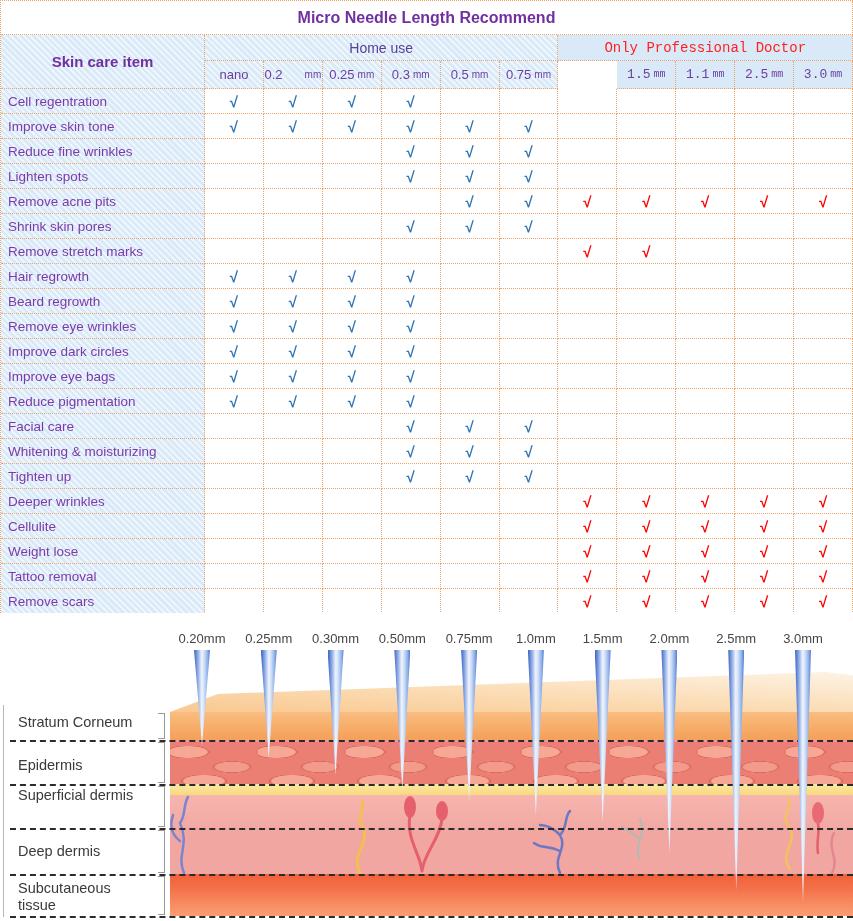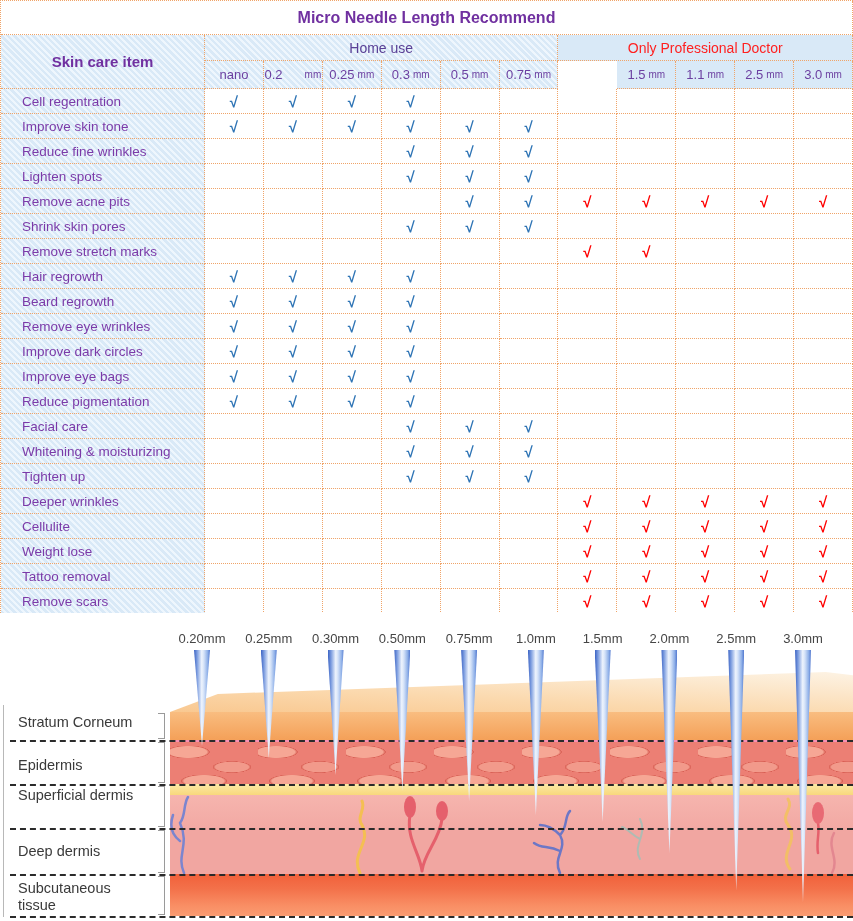--- a/index.html
+++ b/index.html
@@ -16,28 +16,28 @@
     background:#fff;
   }
   .cell {
     border-right:1px dotted #f0a468; border-bottom:1px dotted #f0a468;
     display:flex; align-items:center; justify-content:center;
     background:#fff; overflow:hidden; white-space:nowrap;
   }
   .hatch {
     background:repeating-linear-gradient(45deg,#d9e9f7 0px,#d9e9f7 2.5px,#eef6fd 2.5px,#eef6fd 4.5px);
   }
-  .solidblue { background:#d9e9f7; }
+  .solidblue { background:#d9e9f7;font-family:Liberation Mono, monospace; }
   .title-cell { font-size:16px; font-weight:bold; color:#7030a0; }
   .corner-cell { font-size:15px; font-weight:bold; color:#7030a0; }
   .group-home { font-size:14px; color:#5a4096; }
   .group-prof { font-size:14px; color:#ff1f1f; }
   .subhead { font-size:13px; color:#6b3fa0; }
   .subhead .unit { font-size:10px; margin-left:3px; color:#6b3fa0; }
-  .rowlabel { justify-content:flex-start; padding-left:21px; font-size:13.5px; color:#7b3aa8; }
+  .rowlabel { justify-content:flex-start; padding-left:7px; font-size:13.5px; color:#7b3aa8; }
   .chk { font-size:15px; font-weight:bold; line-height:1; }
   .chk-blue { color:#2e74b5; }
   .chk-red  { color:#ff0000; }
 
   
   #skin-diagram { position:absolute; left:0; top:613px; width:853px; height:308px; background:#fff; }
   .needle-label { position:absolute; top:18px; width:70px; text-align:center; font-size:13px; color:#454545; }
   .needle {
     position:absolute; top:37px; width:16px; z-index:6;
     clip-path:polygon(0 0,100% 0,50% 100%);

